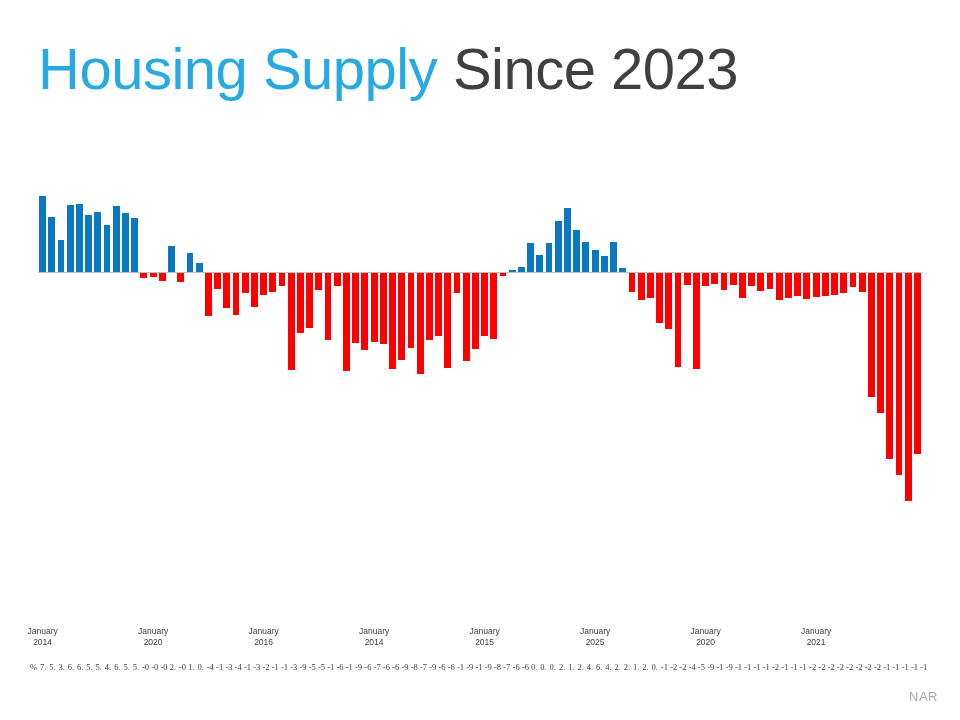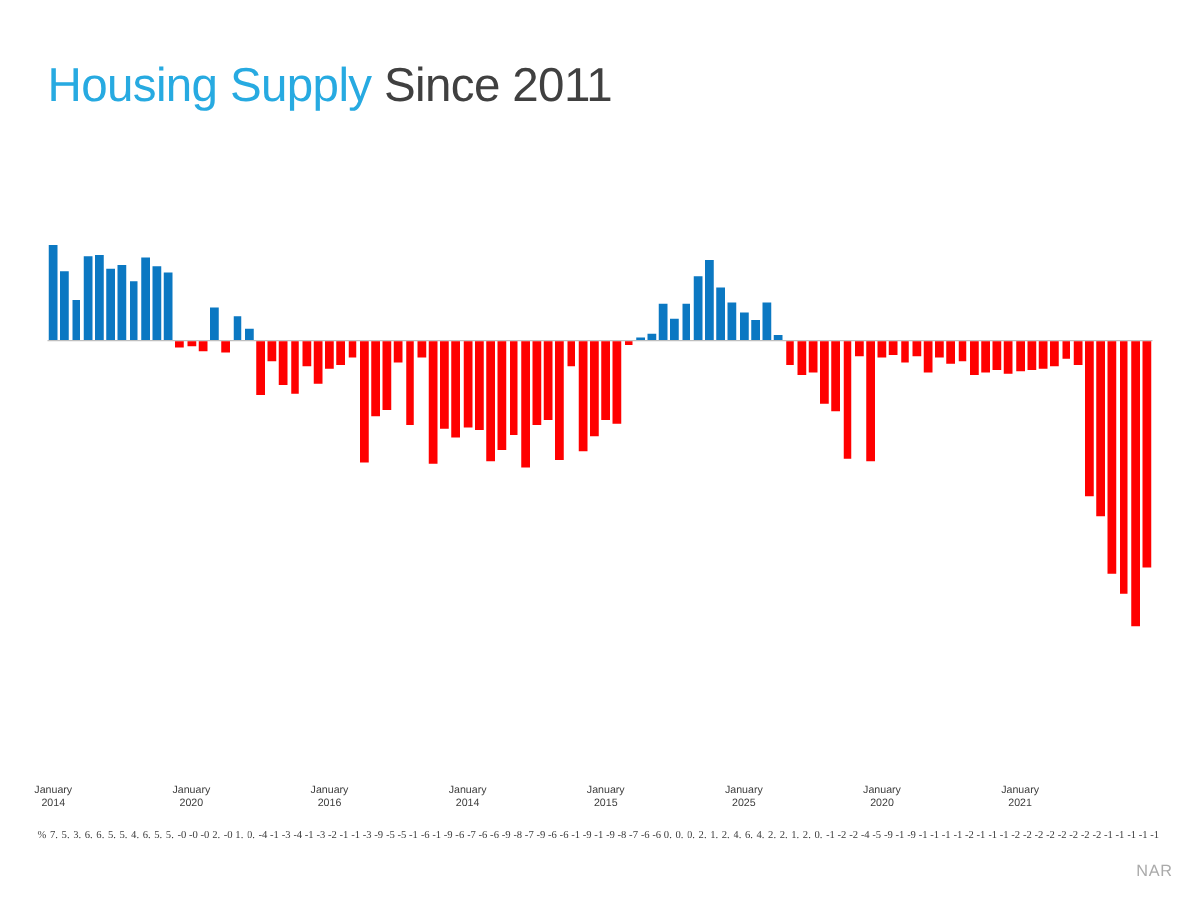--- a/index.html
+++ b/index.html
@@ -20,21 +20,21 @@
   #title-block {
     position: absolute;
     left: 38px;
     top: 34px;
     width: 880px;
     height: 70px;
     line-height: 70px;
     white-space: nowrap;
   }
   .title-seg {
-    font-size: 38px;
+    font-size: 58px;
     font-weight: 400;
     letter-spacing: -0.5px;
   }
   #title-accent { color: #27AAE1; }
   #title-rest   { color: #404040; }
 
   
   #plot-area {
     position: absolute;
     left: 38px;
@@ -114,21 +114,21 @@
     bottom: 16px;
     font-size: 13px;
     color: #aaaaaa;
     letter-spacing: 0.5px;
   }
 </style>
 </head>
 <body>
 
 <div id="title-block">
-  <span class="title-seg" id="title-accent">Housing Supply</span><span class="title-seg" id="title-rest"> Since 2011</span>
+  <span class="title-seg" id="title-accent">Housing Supply</span><span class="title-seg" id="title-rest"> Since 2023</span>
 </div>
 
 <div id="plot-area">
   <div id="zero-line"></div>
   <div id="bars-layer">
       <div class="bar pos" title="Jan 2014: 7.3%" style="left: 1.19708px; width: 6.81417px; height: 75.555px; top: 0.445px;"></div>
       <div class="bar pos" title="Feb 2014: 5.3%" style="left: 10.4054px; width: 6.81417px; height: 54.855px; top: 21.145px;"></div>
       <div class="bar pos" title="Mar 2014: 3.1%" style="left: 19.6137px; width: 6.81417px; height: 32.085px; top: 43.915px;"></div>
       <div class="bar pos" title="Apr 2014: 6.5%" style="left: 28.8221px; width: 6.81417px; height: 67.275px; top: 8.725px;"></div>
       <div class="bar pos" title="May 2014: 6.6%" style="left: 38.0304px; width: 6.81417px; height: 68.31px; top: 7.69px;"></div>

